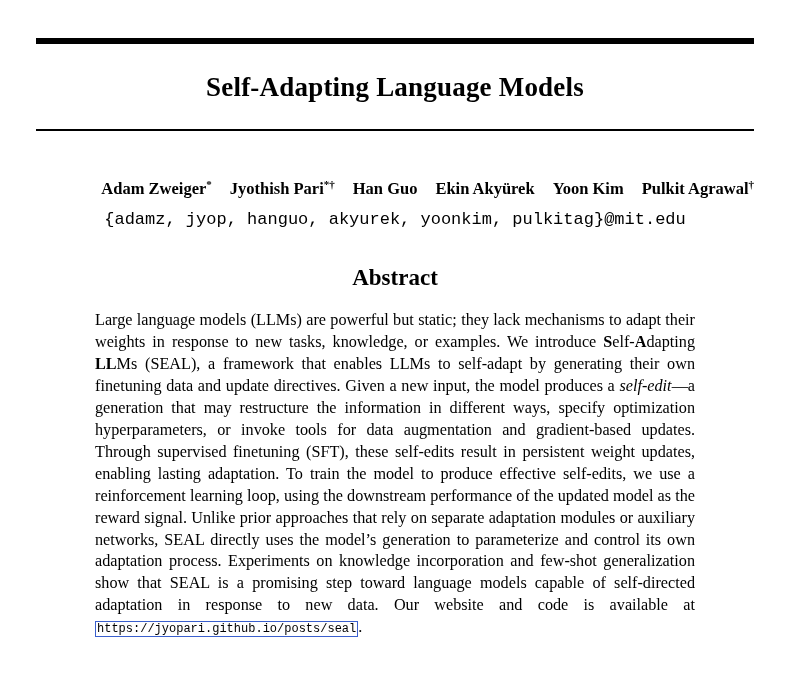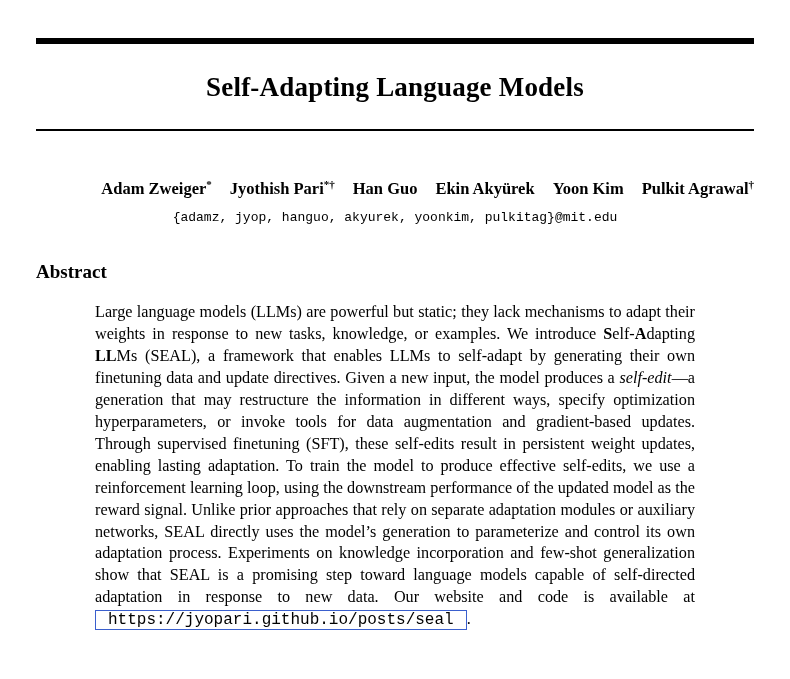--- a/index.html
+++ b/index.html
@@ -59,48 +59,49 @@
     line-height: 0;
   }
   .affiliation {
     text-align: center;
     font-size: 16px;
     margin: 9px 0 0 0;
   }
   .emails {
     text-align: center;
     font-family: "Liberation Mono", monospace;
-    font-size: 13px;
+    font-size: 17px;
     margin: 11px 0 0 0;
   }
   .abstract-heading {
-    font-size: 19px;
+    text-align: center;
+    font-size: 23px;
     font-weight: bold;
     margin: 36px 0 0 0;
   }
   .abstract-body {
     margin: 19px auto 0 auto;
     width: 600px;
     font-size: 16.2px;
     line-height: 1.355;
     text-align: justify;
     text-justify: inter-word;
     hyphens: none;
   }
   .abstract-body i {
     font-style: italic;
     font-family: Liberation Serif, serif;
   }
   .paper-link {
     font-family: "Liberation Mono", monospace;
-    font-size: 16px;
+    font-size: 12px;
     color: #000000;
     text-decoration: none;
     border: 1px solid #3a5fcd;
-    padding: 0 12px;
+    padding: 0 1px;
   }
 </style>
 </head>
 <body>
 
 <div class="page">
 
   <div class="rule-top"></div>
 
   <h1 class="paper-title">Self-Adapting Language Models</h1>

